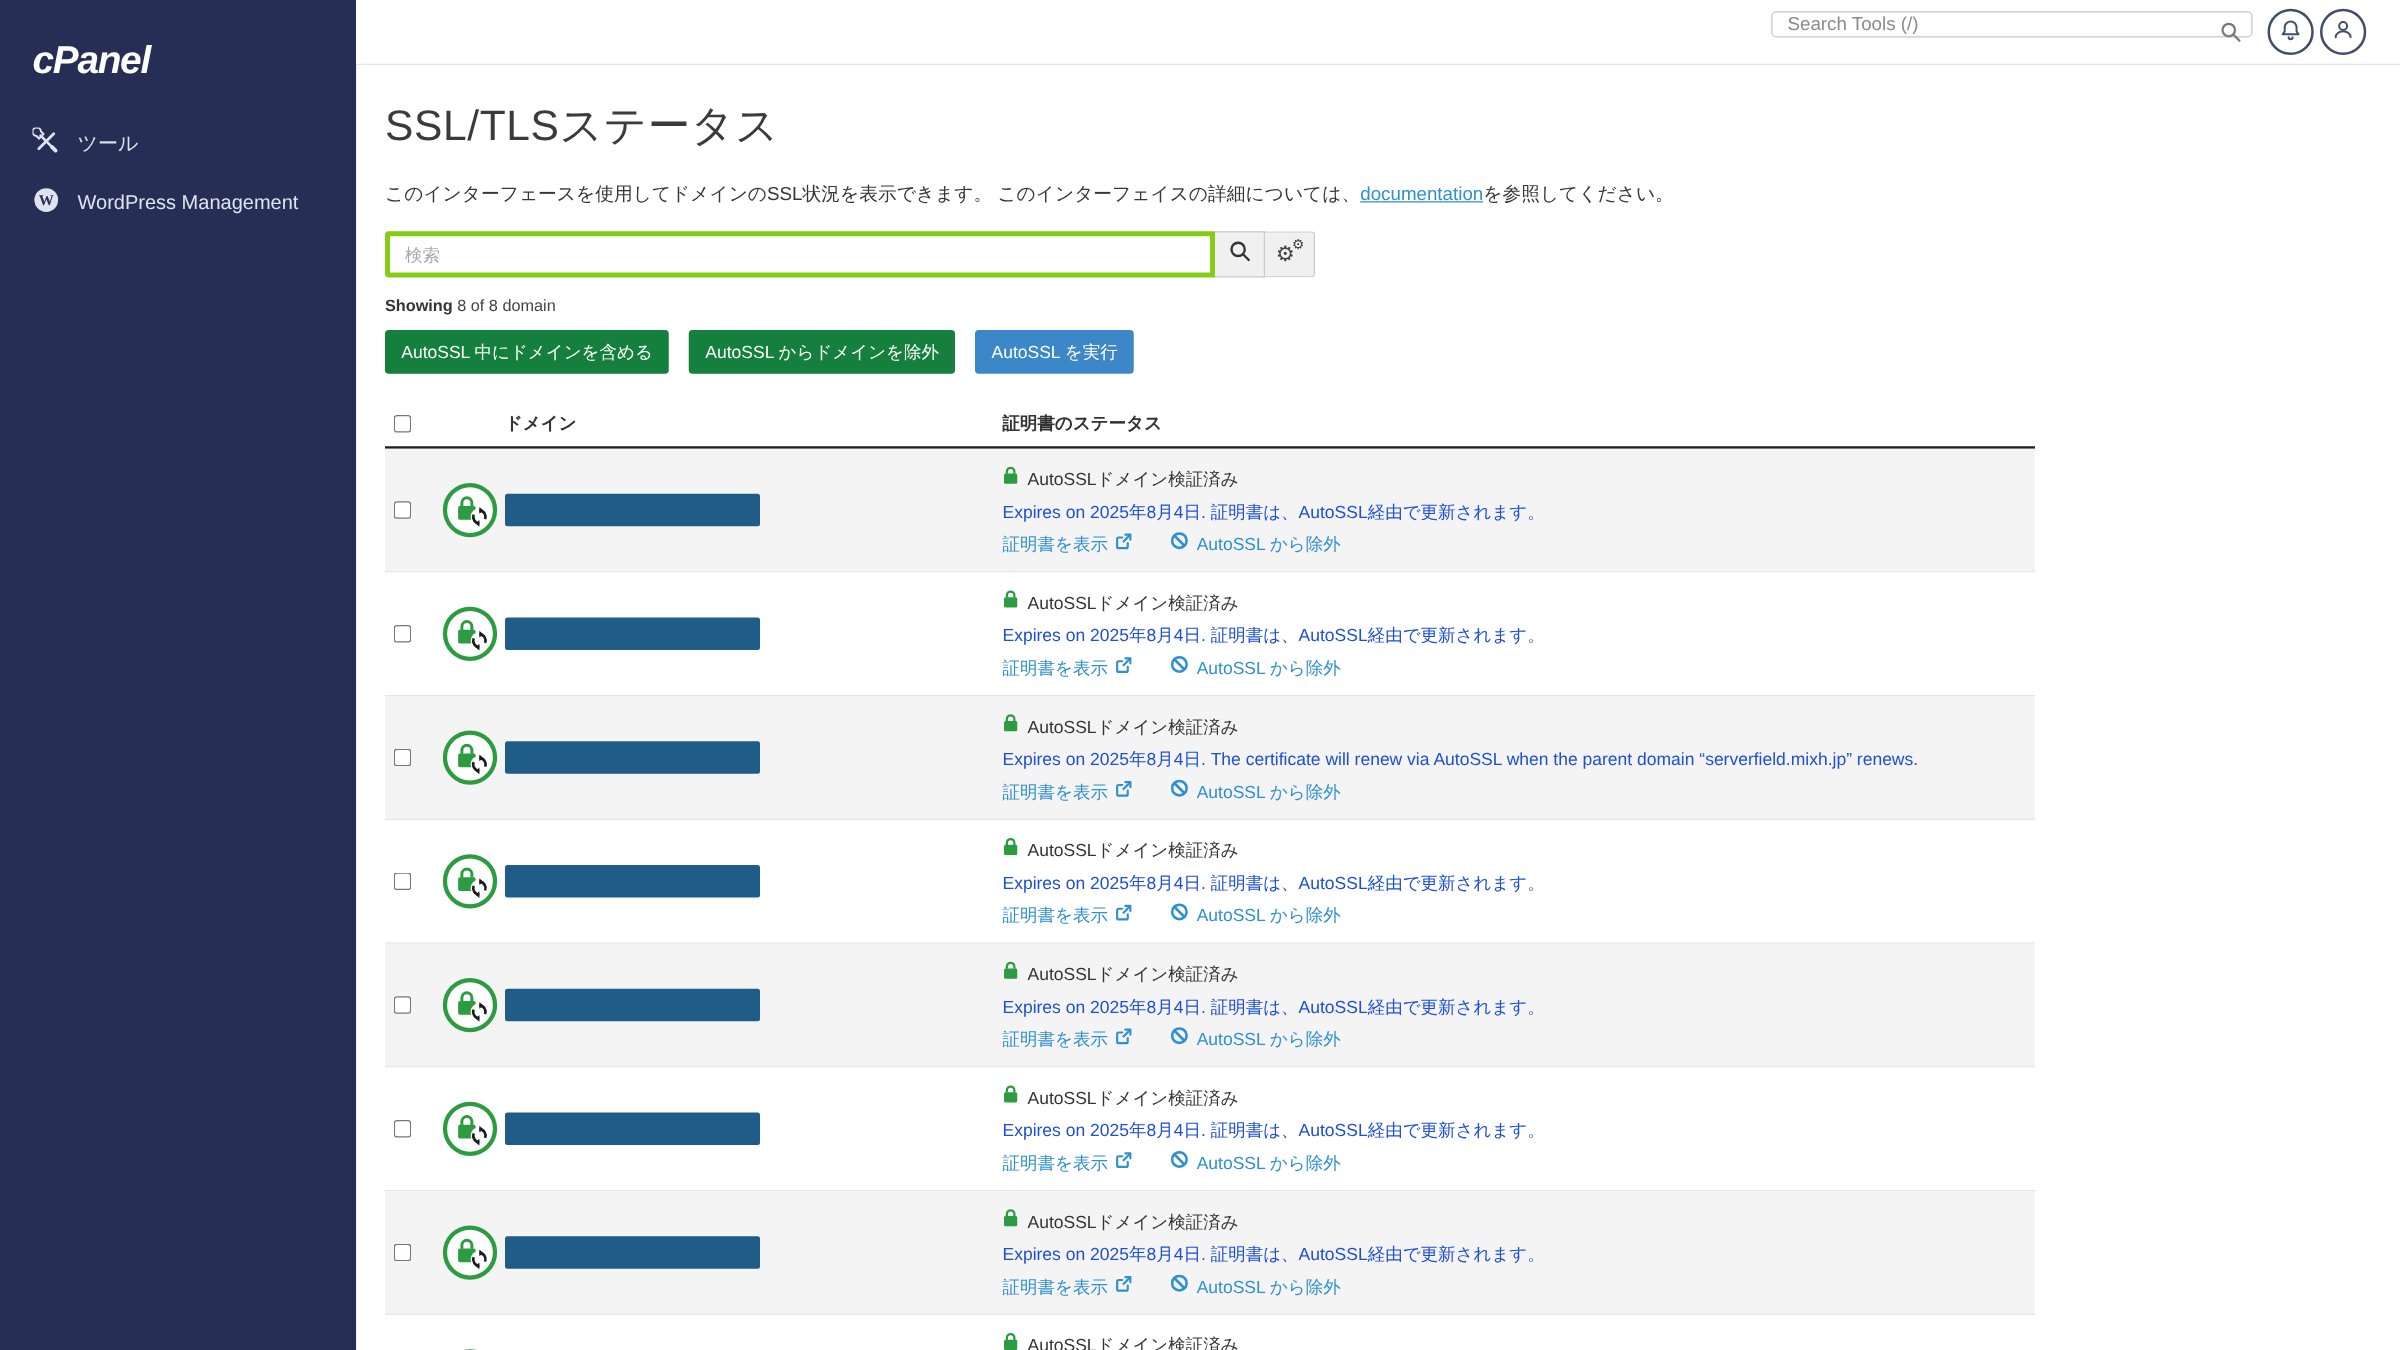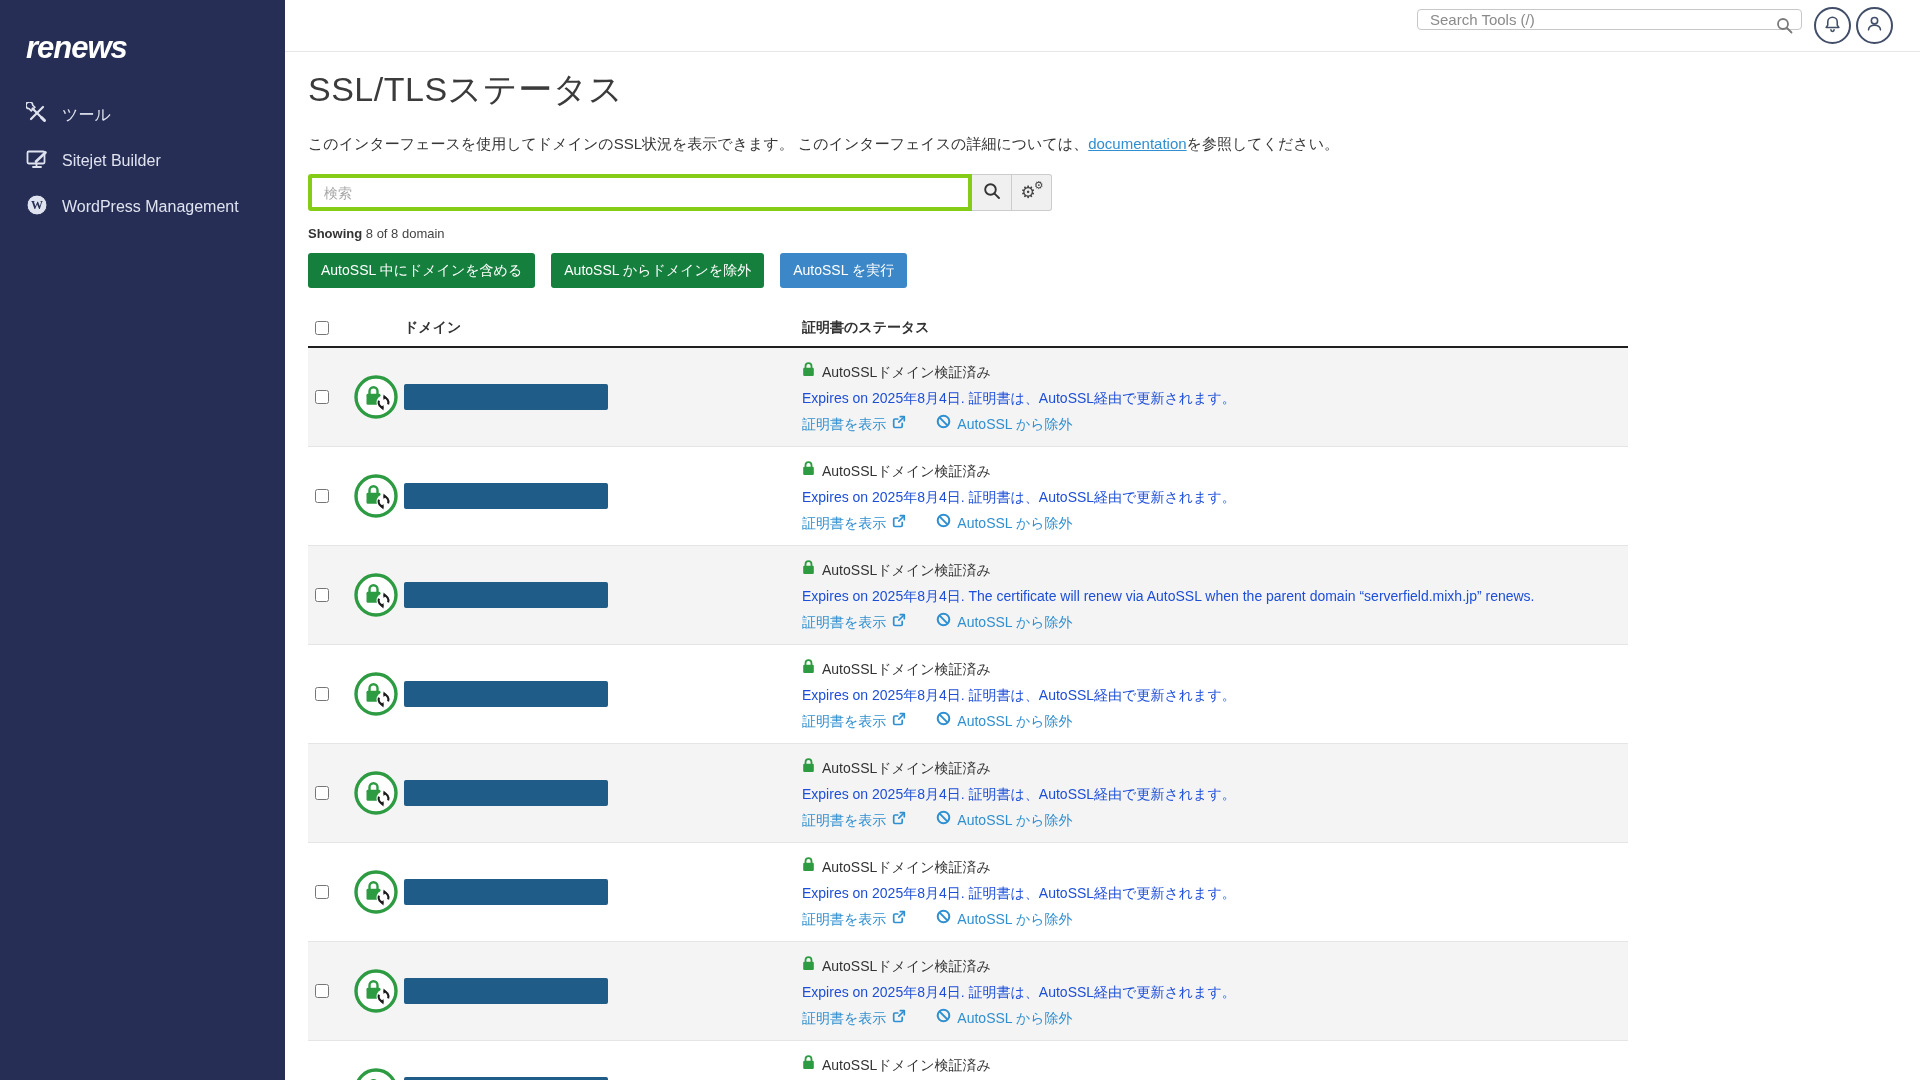--- a/index.html
+++ b/index.html
@@ -25,21 +25,21 @@
   .topbar-search { position:absolute; top:9px; right:118px; width:385px; height:21px; }
   .topbar-search input { width:100%; height:100%; border:1px solid #c7c7c7; border-radius:4px; padding:0 34px 0 12px; font-size:15px; color:#333; font-family:inherit; }
   .topbar-search input::placeholder { color:#8a8a8a; }
   .topbar-search .mag { position:absolute; right:9px; top:8px; }
   .circle-btn { position:absolute; top:7px; width:37px; height:37px; border:2px solid #424e68; border-radius:50%; background:#fff; display:flex; align-items:center; justify-content:center; cursor:pointer; }
   .circle-btn.bell { right:69px; }
   .circle-btn.user { right:27px; }
 
   
   .content { padding-left:23px; }
-  .page-title { margin-top:15px; font-size:34px; font-weight:300; color:#3b3b3b; letter-spacing:0.5px; }
+  .page-title { margin-top:26px; font-size:34px; font-weight:300; color:#3b3b3b; letter-spacing:0.5px; }
   .page-desc { margin-top:22px; font-size:15px; color:#363636; }
   .page-desc a { color:#2f8fd0; text-decoration:underline; cursor:pointer; }
 
   .search-row { margin-top:20px; display:flex; }
   .search-row input { width:664px; height:37px; border:4px solid #84cc16; border-radius:3px 0 0 3px; padding:12px 12px; font-size:14px; color:#333; font-family:inherit; }
   .search-row input::placeholder { color:#a8a8a8; }
   .tool-btn { width:40px; height:37px; background:#f0f0f0; border:1px solid #ccc; border-left:none; display:flex; align-items:center; justify-content:center; cursor:pointer; }
   .tool-btn:last-child { border-radius:0 3px 3px 0; }
   .gears { position:relative; width:22px; height:20px; color:#444; }
   .gears .g1 { position:absolute; left:0; top:1px; font-size:17px; line-height:17px; }
@@ -68,45 +68,34 @@
   .x-line { color:#1d4ed8; }
   .l-line { display:flex; align-items:center; gap:30px; }
   .l-line a { color:#2f8fd0; text-decoration:none; display:flex; align-items:center; gap:6px; cursor:pointer; }
 </style>
 </head>
 <body>
 
 <div class="page">
 
   <div class="sidebar">
-    <span class="logo">renews</span>
+    <span class="logo">cPanel</span>
 
     <div class="nav-item">
       <span>
         <svg width="22" height="22" viewBox="0 0 22 22" fill="none" stroke="#dfe3f0" stroke-width="2.2" stroke-linecap="round">
           <path d="M6.5 6.5 L17.5 17.5"></path>
           <path d="M17 5 L5 17"></path>
           <path d="M3.2 6.8 a3.4 3.4 0 1 1 3.6 -3.6 l2 2 -3.6 3.6 z" stroke-width="1.6"></path>
           <path d="M15.5 15.5 l3 3" stroke-width="3"></path>
         </svg>
       </span>
       <span>ツール</span>
     </div>
 
-    <div class="nav-item">
-      <span>
-        <svg width="22" height="22" viewBox="0 0 22 22" fill="none" stroke="#dfe3f0" stroke-width="1.8" stroke-linecap="round">
-          <rect x="1.5" y="3.5" width="17" height="12" rx="1.2"></rect>
-          <path d="M7 19 h8"></path>
-            <path d="M10.5 15.5 v3.5"></path>
-          <path d="M10 13.5 L19.5 4.5" stroke-width="2.6"></path>
-        </svg>
-      </span>
-      <span>Sitejet Builder</span>
-    </div>
 
     <div class="nav-item">
       <span>
         <svg class="wp-badge" viewBox="0 0 22 22">
           <circle cx="11" cy="11" r="10" fill="#dfe3f0"></circle>
           <circle cx="11" cy="11" r="10" fill="none" stroke="#262e55" stroke-width="1"></circle>
           <text x="11" y="15.2" text-anchor="middle" font-size="12" font-weight="bold" fill="#262e55" font-family="Liberation Serif, serif">W</text>
         </svg>
       </span>
       <span>WordPress Management</span>

